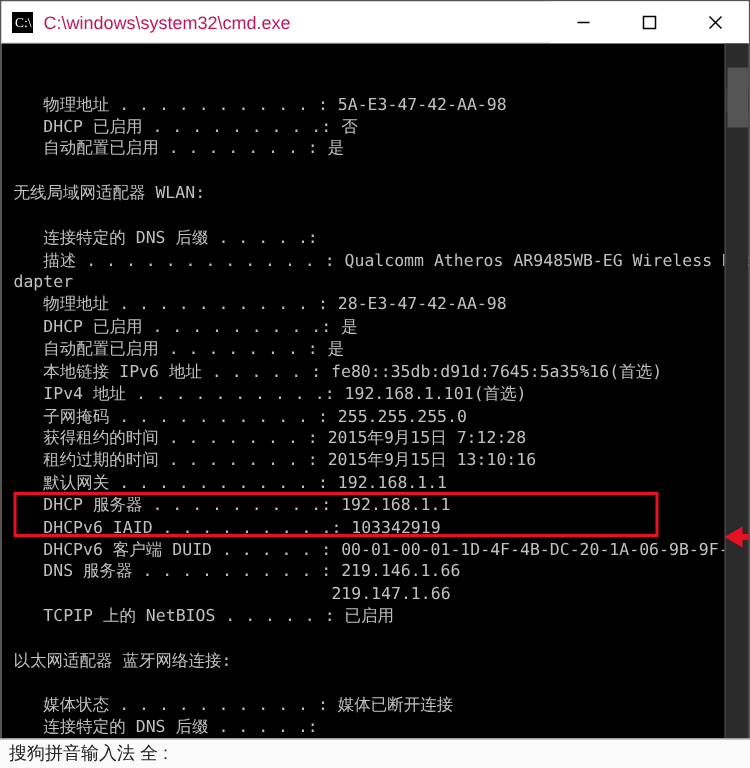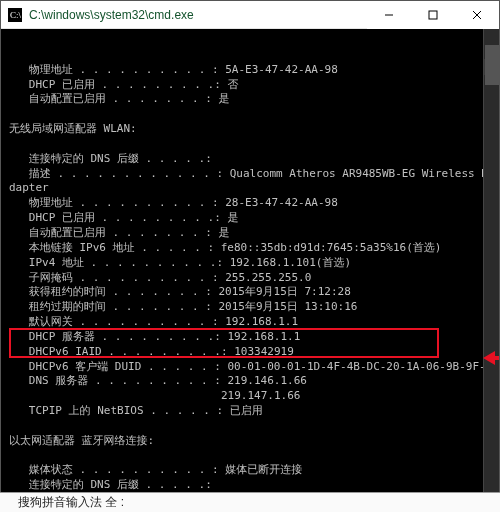--- a/index.html
+++ b/index.html
@@ -30,21 +30,21 @@
     width: 16px; height: 16px;
     margin: 0 6px;
     display: inline-flex;
     align-items: center;
     justify-content: center;
   }
   .title-text {
     flex: 1;
     font-family: "Segoe UI", Tahoma, sans-serif;
     font-size: 12px;
-    color: #14532d;
+    color: #be185d;
   }
   .win-controls {
     display: flex;
   }
   .win-btn {
     width: 44px;
     height: 28px;
     display: flex;
     align-items: center;
     justify-content: center;
@@ -113,21 +113,21 @@
   .ime-bar {
     position: absolute;
     left: 0;
     bottom: 0;
     height: 20px;
     background: #fafafa;
     border-top: 1px solid #999;
     width: 100%;
     display: flex;
     align-items: center;
-    padding-left: 18px;
+    padding-left: 6px;
     font-size: 12px;
     color: #222;
     font-family: "Microsoft YaHei","SimSun",sans-serif;
   }
 </style>
 </head>
 <body>
 
 <div class="window">
 

